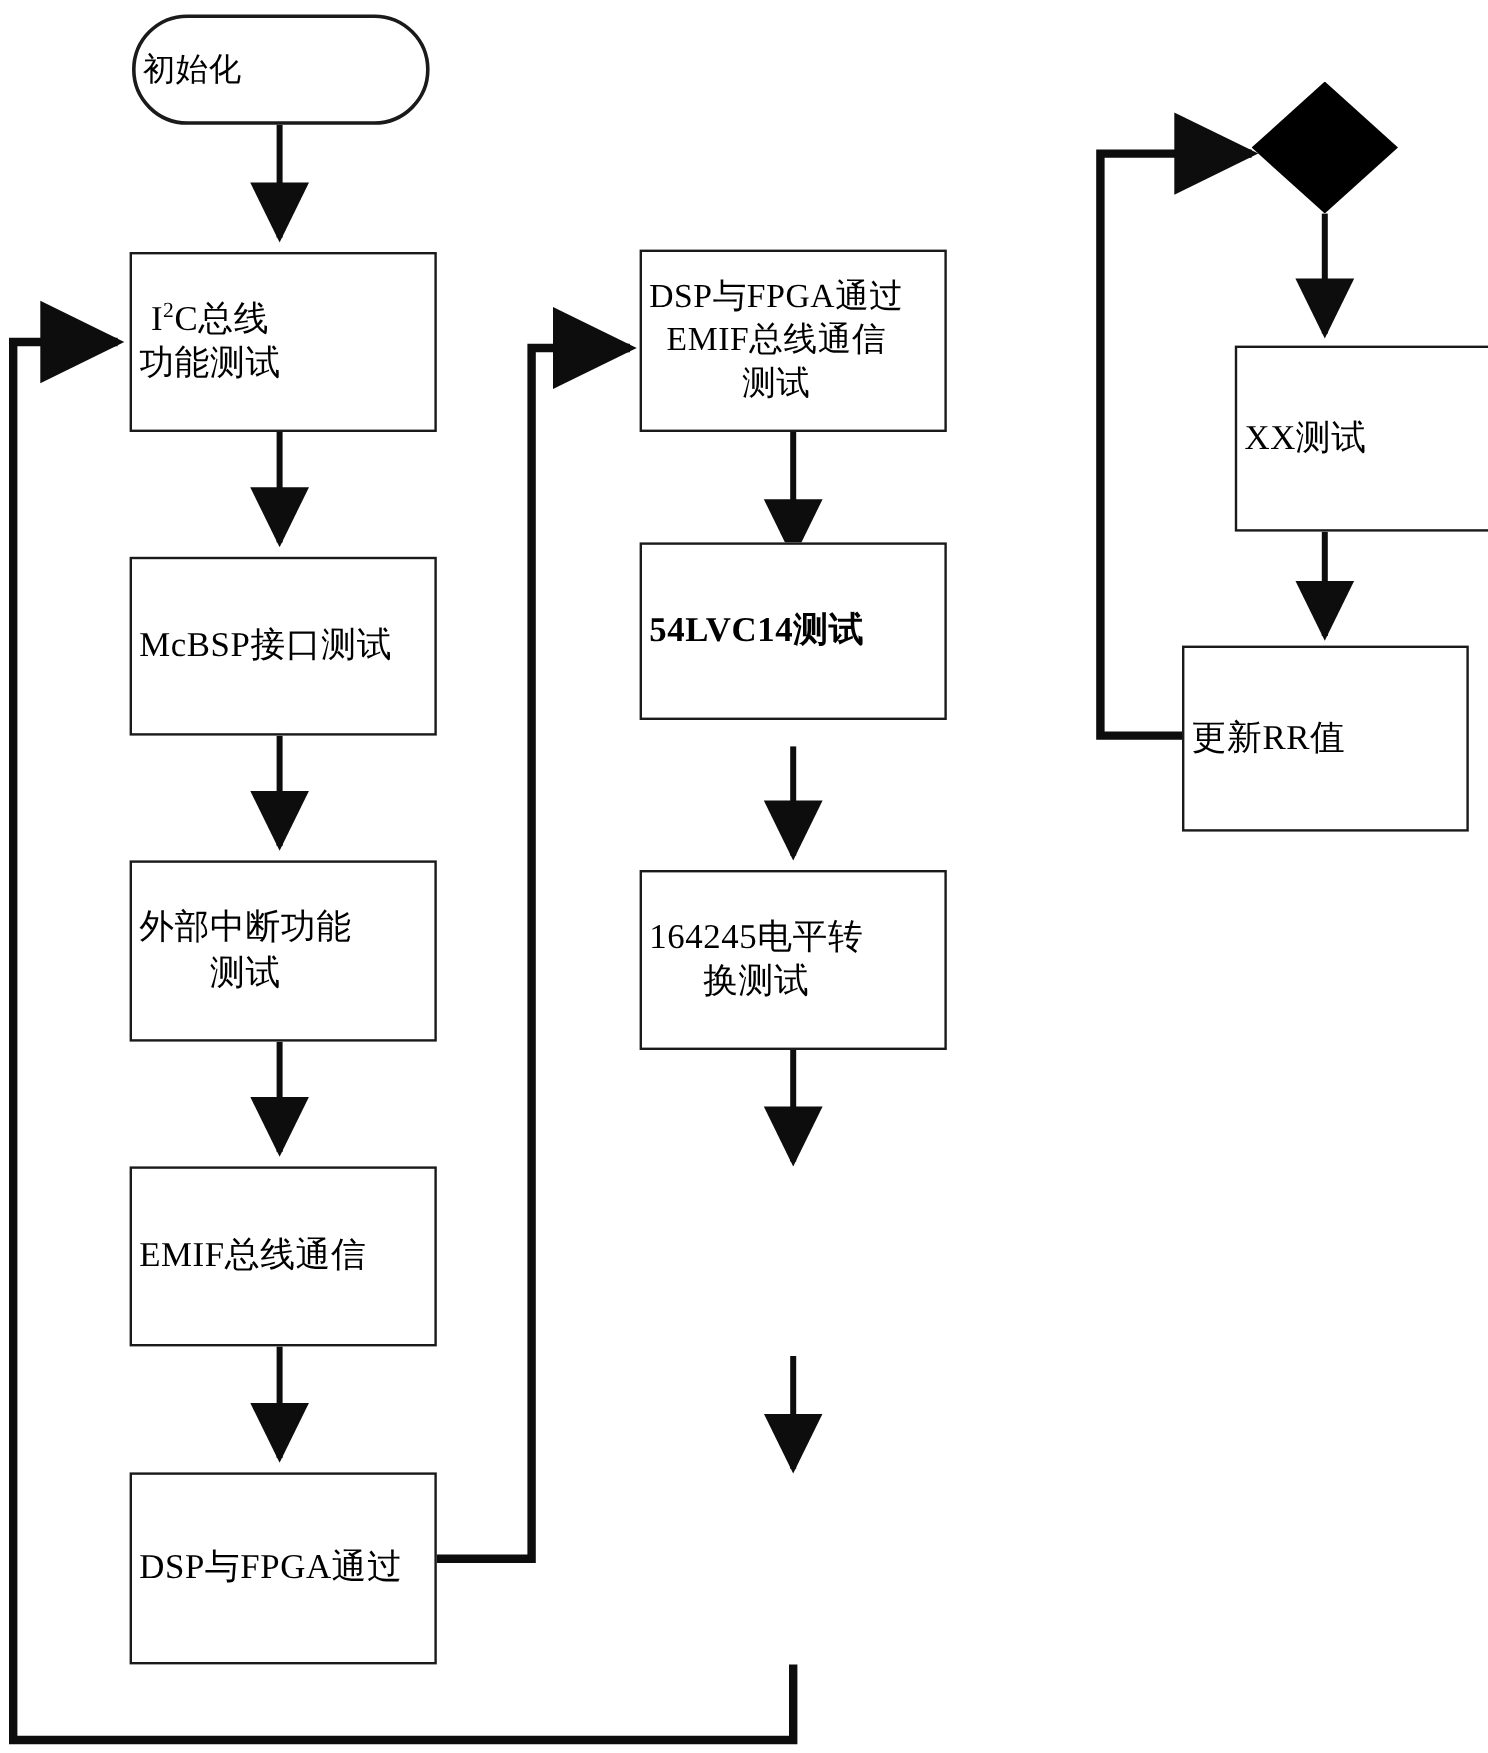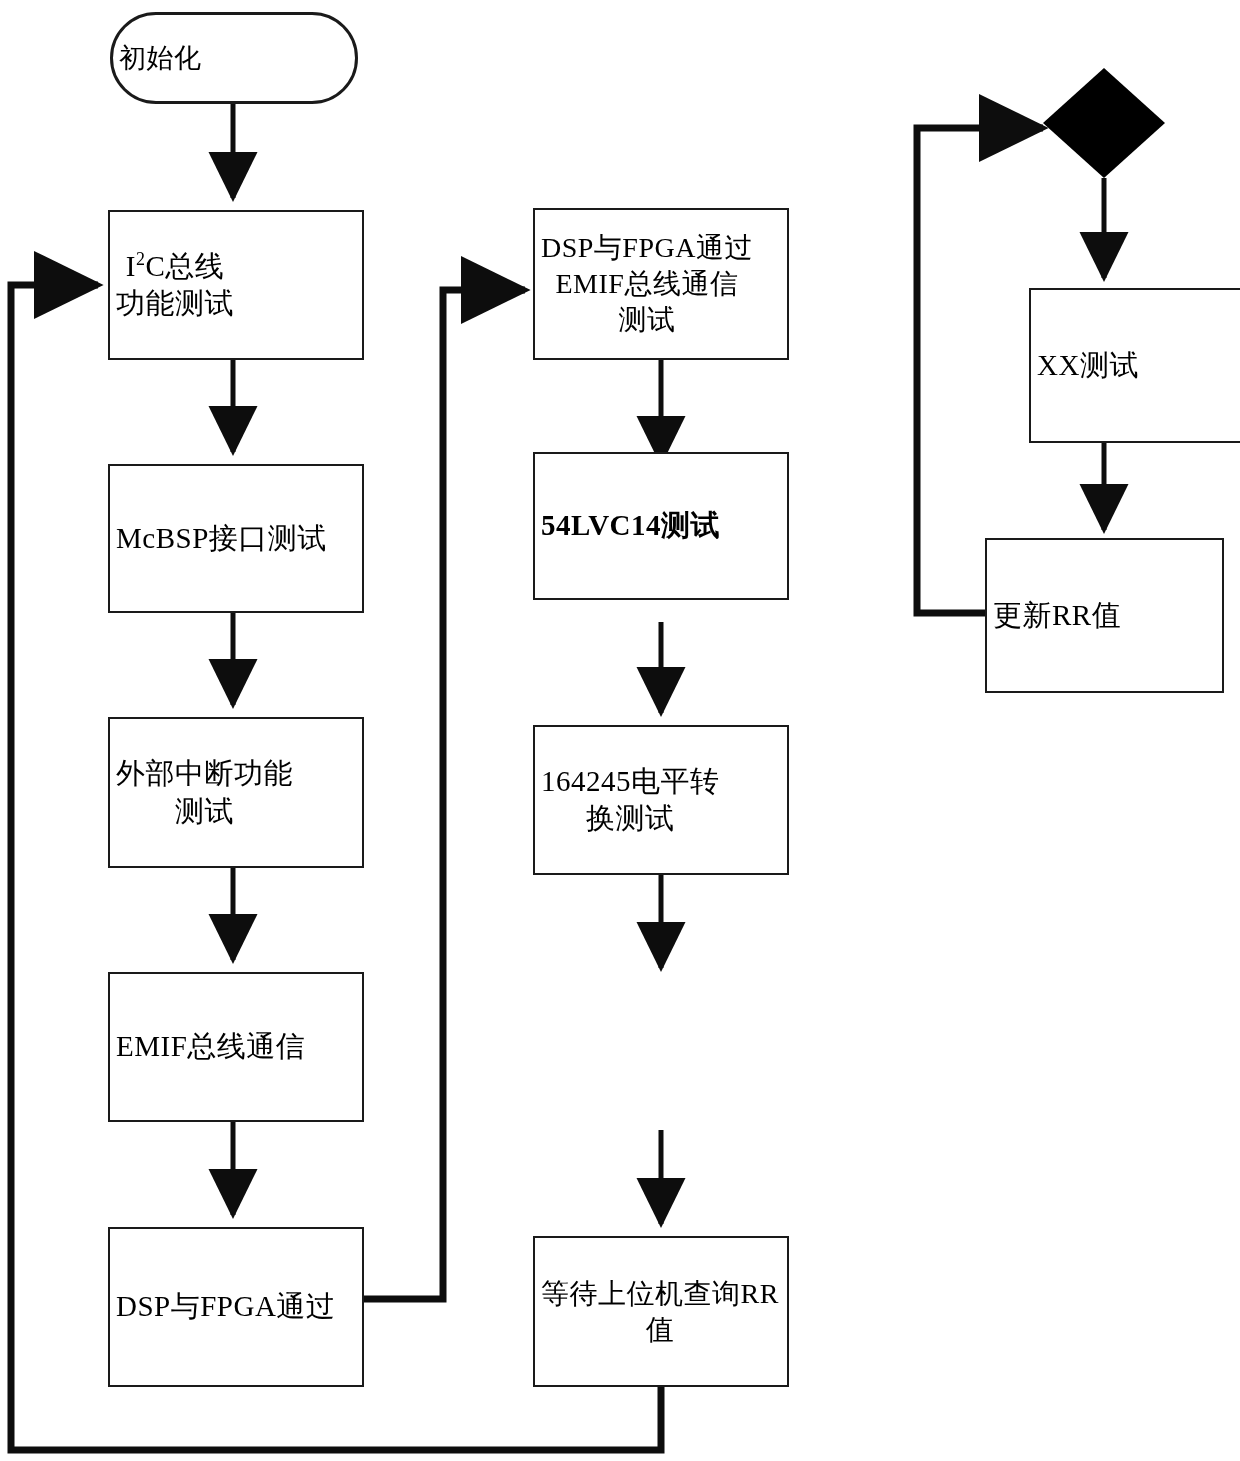--- a/index.html
+++ b/index.html
@@ -145,24 +145,20 @@
   <div class="node" style="left:533px; top:452px; width:256px; height:148px;font-weight:bold;">
     <span class="lbl">54LVC14测试</span>
   </div>
 
   <div class="node" style="left:533px; top:725px; width:256px; height:150px;">
     <span class="lbl">164245电平转
 换测试</span>
   </div>
 
 
-  <div class="node" style="left:533px; top:1236px; width:256px; height:151px; font-size:28px;">
-    <span class="lbl">等待上位机查询RR
-值</span>
-  </div>
 
   <div class="node decision" style="left:1043px; top:68px; width:122px; height:110px;">
     <span class="diamond"></span>
     <span class="lbl" style="position:absolute;color:transparent;"></span>
   </div>
 
   <div class="node" style="left:985px; top:288px; width:239px; height:155px;margin-left:44px;">
     <span class="lbl">XX测试</span>
   </div>
 

